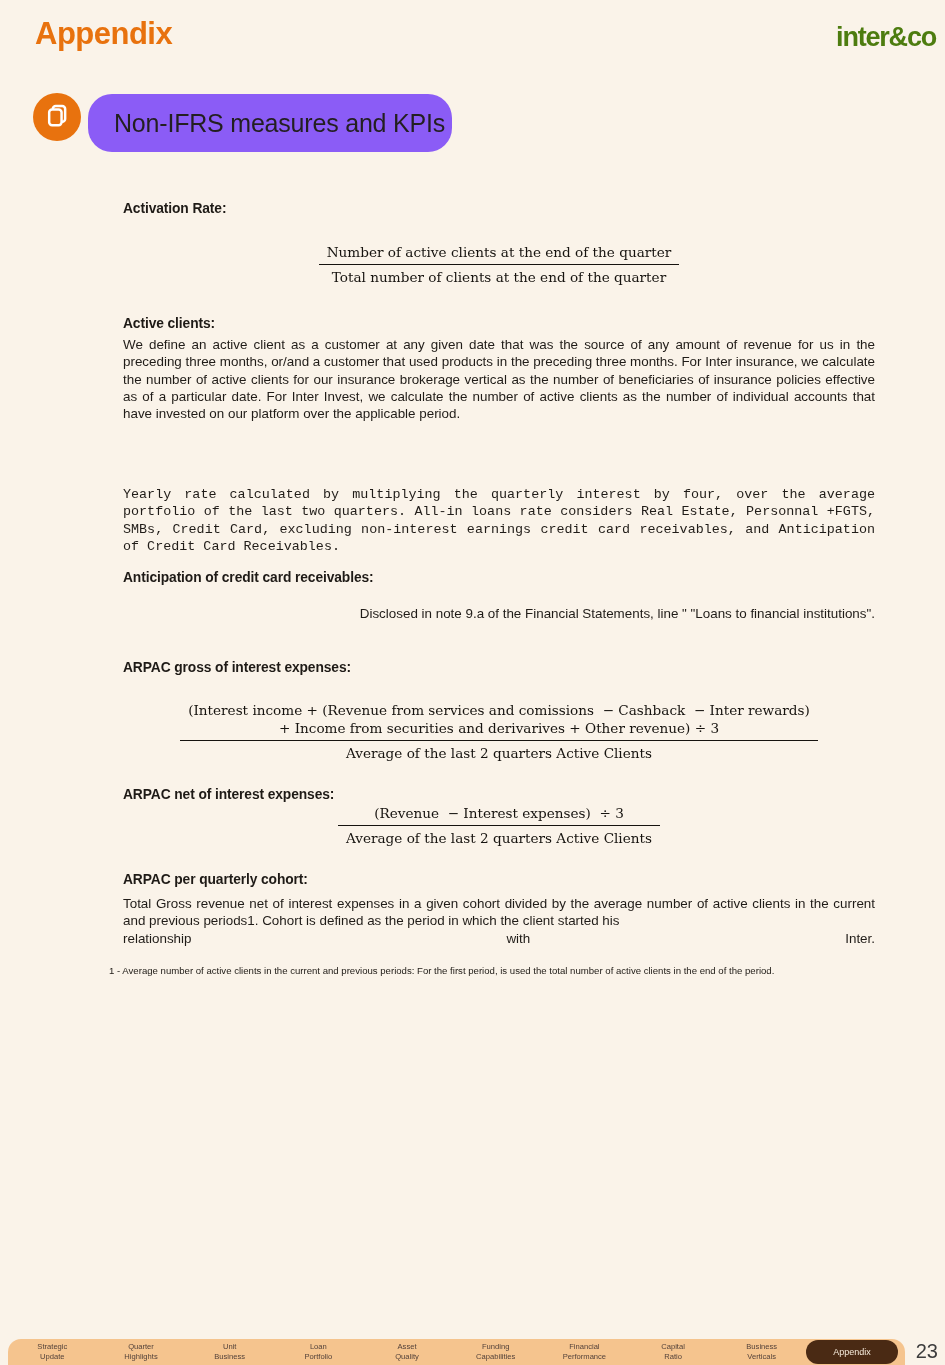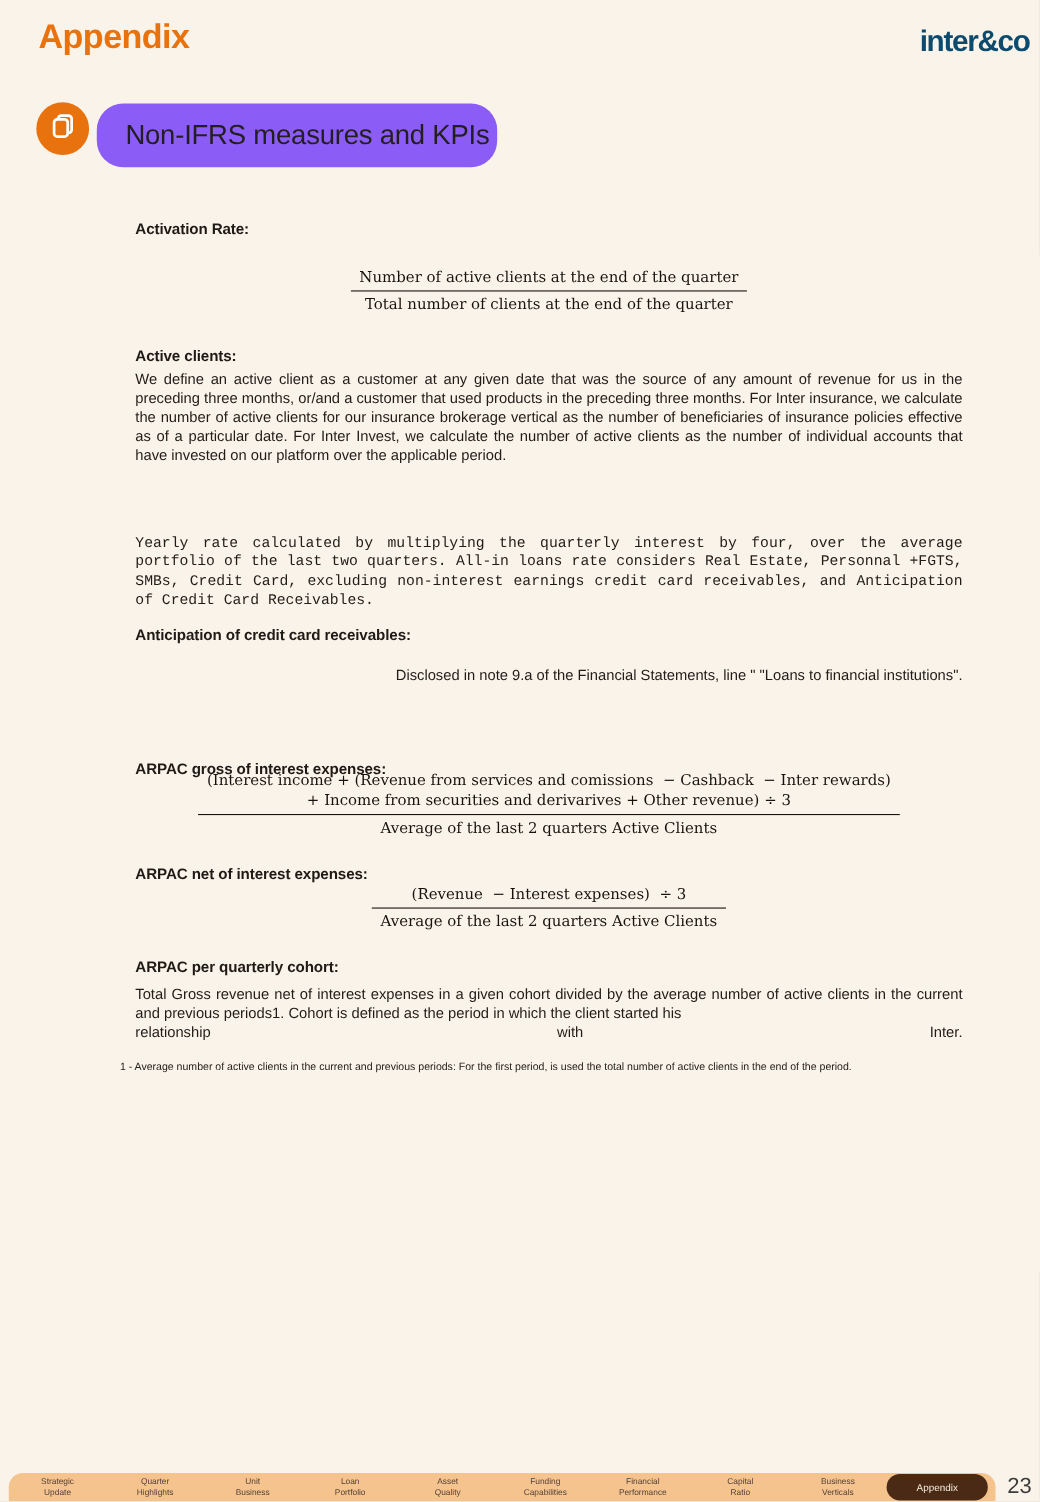--- a/index.html
+++ b/index.html
@@ -15,21 +15,21 @@
   }
   
   .title {
     position: absolute; left: 35px; top: 16px;
     font-size: 31px; font-weight: 700; letter-spacing: -0.5px;
     color: #E8720E;
   }
   .logo {
     position: absolute; right: 9px; top: 22px;
     font-size: 27px; font-weight: 700; letter-spacing: -1.2px;
-    color: #0c4a6e;
+    color: #4d7c0f;
   }
   .badge-circle {
     position: absolute; left: 33px; top: 93px;
     width: 48px; height: 48px; border-radius: 50%;
     background: #E8720E;
     display: flex; align-items: center; justify-content: center;
   }
   .badge-pill {
     position: absolute; left: 88px; top: 94px;
     width: 364px; height: 58px;
@@ -60,21 +60,21 @@
   .num { padding: 0 8px 3px 8px; }
   .den { border-top: 1.5px solid #16130F; padding: 3px 8px 0 8px; white-space: pre; }
   .h-s0 { top: 201px; }
   .f-1  { top: 243px; }
   .h-s1 { top: 316px; }
   .p-s1 { top: 336px; }
   .h-s2 { top: 464px; }
   .p-s2 { top: 486px; font-family: Liberation Mono, monospace; }
   .h-s3 { top: 570px; }
   .p-s3 { top: 605px; }
-  .h-s4 { top: 660px; margin-top: 32px; }
+  .h-s4 { top: 660px; }
   .f-2  { top: 701px; }
   .h-s5 { top: 787px; }
   .f-3  { top: 804px; }
   .h-s6 { top: 872px; }
   .p-s6 { top: 895px; }
   .last-line { display: flex; justify-content: space-between; }
   .footnote {
     position: absolute; left: 109px; top: 965px; width: 760px;
     font-size: 9.6px; color: #24201B; letter-spacing: 0;
   }

